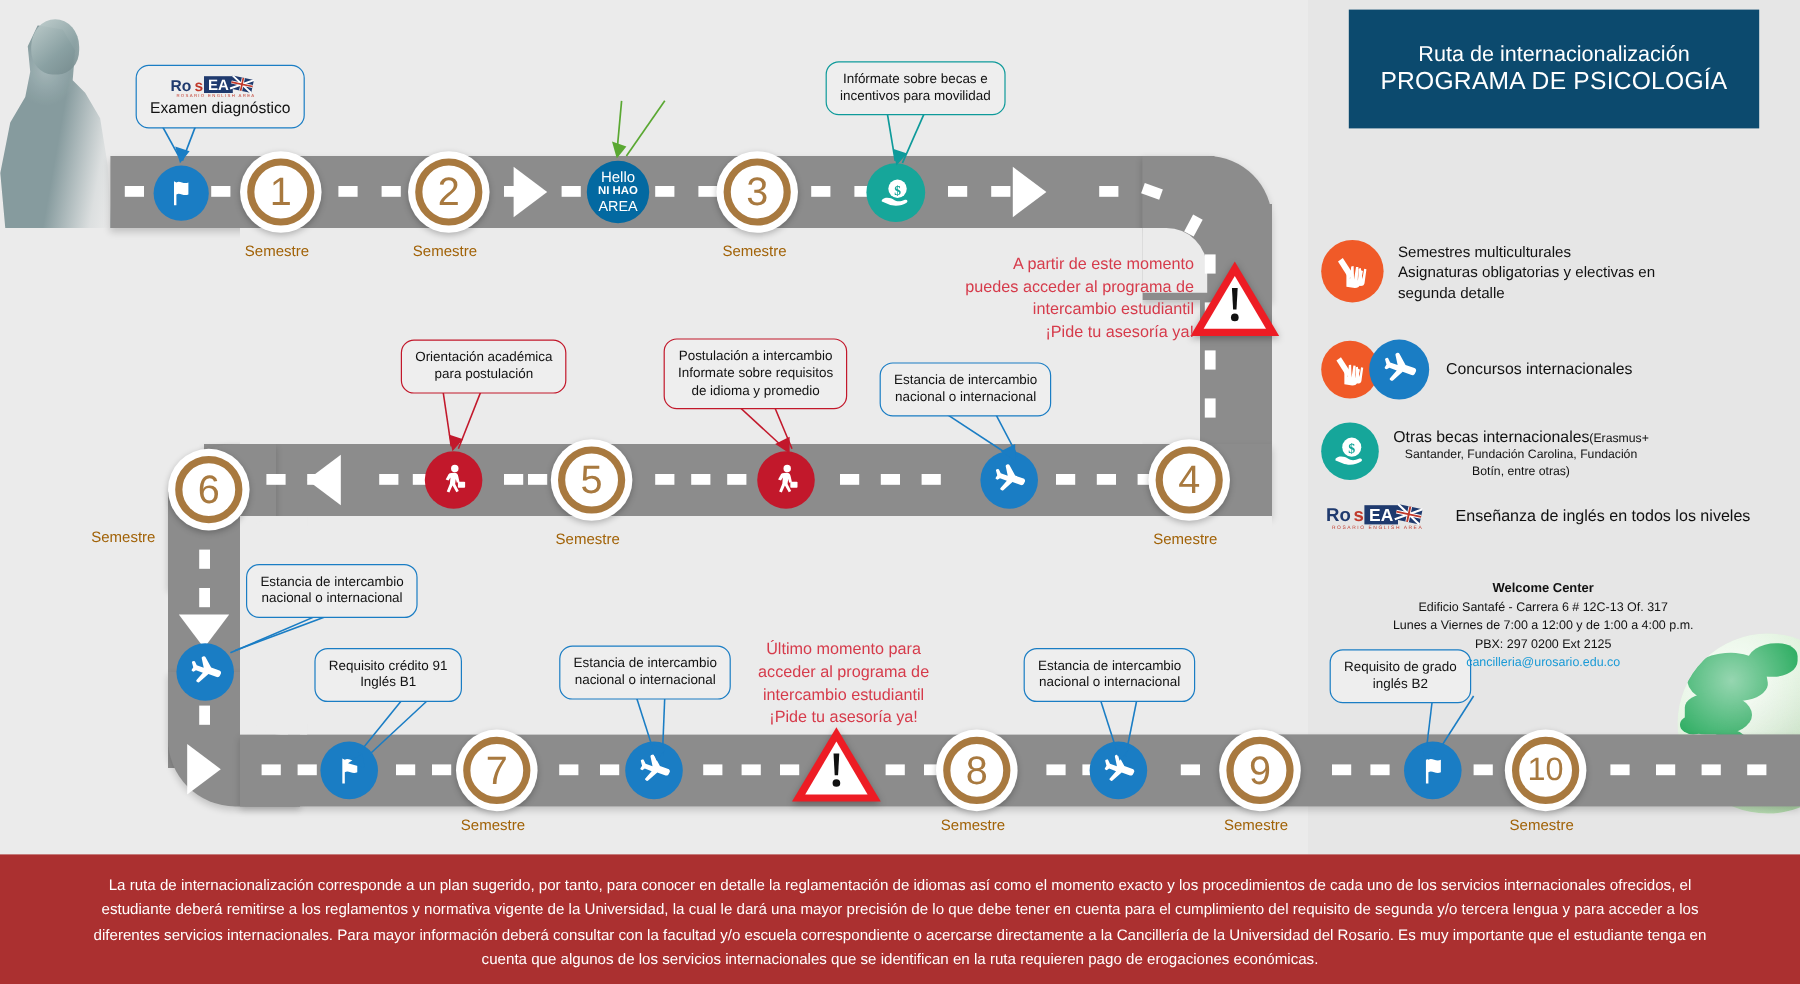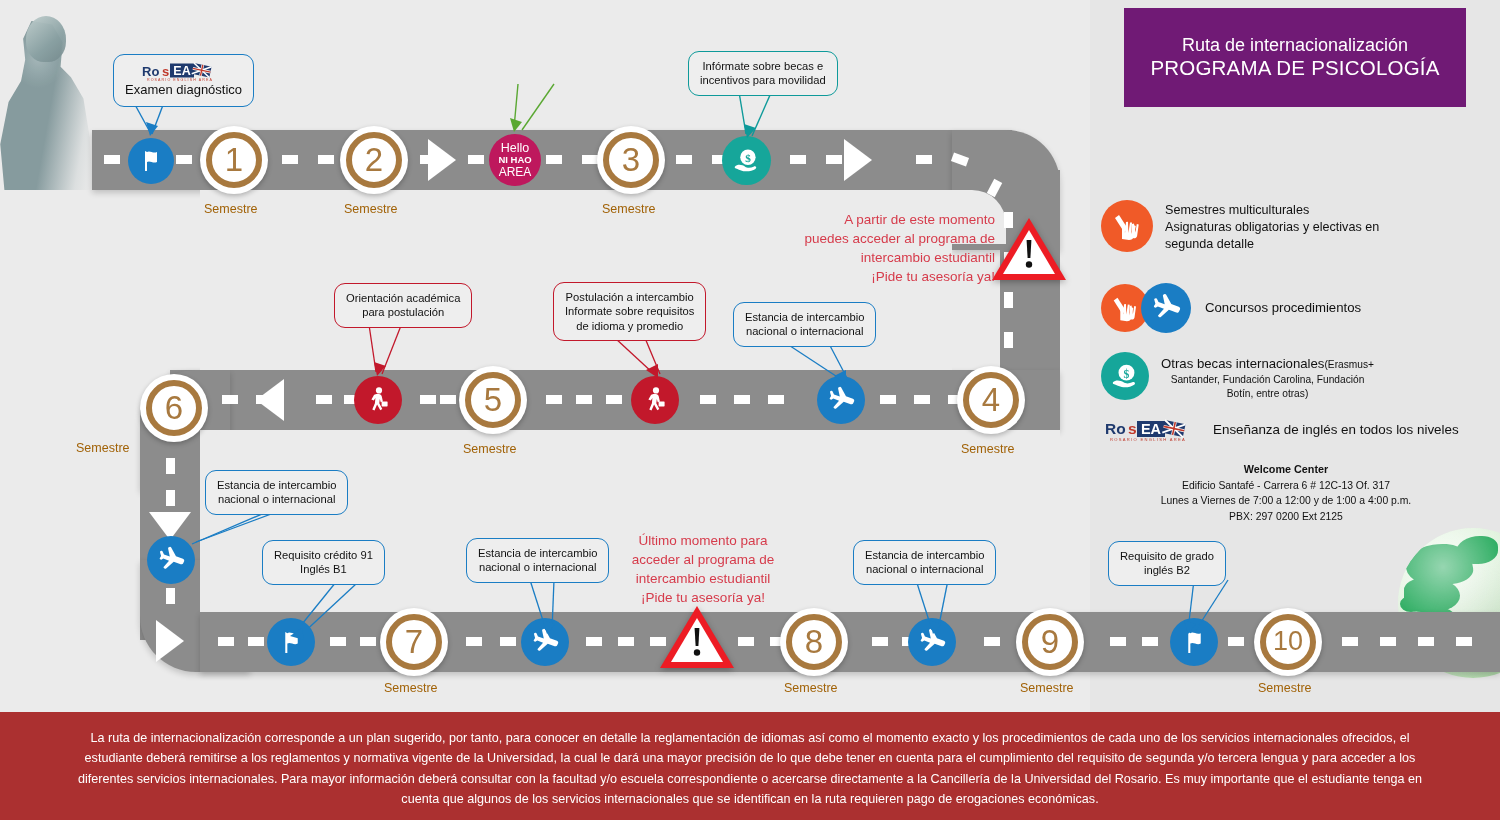--- a/index.html
+++ b/index.html
@@ -69,21 +69,21 @@
   .sem{position:absolute;font-size:12.5px;color:#a16207;white-space:nowrap;}
 
   
   .icirc{position:absolute;border-radius:50%;display:flex;align-items:center;justify-content:center;}
   .icirc.blue{background:#1a7dc4;}
   .icirc.red{background:#c2182b;}
   .icirc.teal{background:#16a69a;}
   .icirc svg{display:block;}
 
   
-  .hello{position:absolute;width:52px;height:52px;border-radius:50%;background:#be185d;
+  .hello{position:absolute;width:52px;height:52px;border-radius:50%;background:#0369a1;
          color:#fff;display:flex;flex-direction:column;align-items:center;justify-content:center;line-height:1.12;}
   .hello .l1{font-size:12.5px;}
   .hello .l2{font-size:9.5px;font-weight:bold;}
   .hello .l3{font-size:12px;}
 
   
   .warn{position:absolute;}
   .warn svg{display:block;filter:drop-shadow(0 2px 3px rgba(0,0,0,.3));}
 
   
@@ -93,29 +93,29 @@
   .callout.teal{border-color:#0e9a9a;}
   .callout.red{border-color:#c2182b;}
   .ln{position:absolute;pointer-events:none;}
   .ln svg{display:block;overflow:visible;}
 
   
   .rednote{position:absolute;color:#d63b4b;font-size:13.5px;line-height:1.42;text-align:right;white-space:nowrap;}
   .rednote.ctr{text-align:center;}
 
   
-  .titlebox{position:absolute;left:1124px;top:8px;width:342px;height:99px;background:#701a75;
+  .titlebox{position:absolute;left:1124px;top:8px;width:342px;height:99px;background:#0c4a6e;
             color:#fff;display:flex;flex-direction:column;align-items:center;justify-content:center;}
   .titlebox .t1{font-size:18px;font-weight:normal;}
   .titlebox .t2{font-size:20.5px;letter-spacing:.2px;}
   .subhead{position:absolute;left:1096px;top:132px;width:380px;color:#b0403f;font-size:17.5px;line-height:1.34;}
   .actrow{position:absolute;display:flex;align-items:flex-start;}
   .actrow .ictxt{font-size:12.6px;color:#111;line-height:1.36;}
   .smalltxt{font-size:10.2px;}
-  .wc{position:absolute;left:1100px;top:461px;width:372px;text-align:center;font-size:10.4px;color:#111;line-height:1.5;}
+  .wc{position:absolute;left:1100px;top:482px;width:372px;text-align:center;font-size:10.4px;color:#111;line-height:1.5;}
   .wc b{font-size:10.8px;}
   .wc .mail{color:#1a9ad6;}
 
   
   #footer{position:absolute;left:0;top:712px;width:1500px;height:108px;background:#ab3030;}
   #footer .ftxt{position:absolute;left:70px;top:16px;width:1360px;color:#fff;font-size:12.6px;
      line-height:1.62;text-align:center;}
 
   
   .rosea{display:inline-block;position:relative;vertical-align:middle;}
@@ -555,21 +555,21 @@
         <path d="M5 9 l4-3 9 14-4 3z" fill="#fff"></path>
         <path d="M12 30 V16 l2-1 1 9 1-11 2-.3.4 11.3 1.6-10.6 2 .2-.6 11.3 2.4-8.6 2 .6-2.2 10.8c-.5 2.4-2 3.3-4.6 3.3z" fill="#fff"></path>
         <path d="M22 29 V15 l2-.6 1.4 9.2 1.4-8.6 1.9.4-1.6 11.6c-.4 1.7-1.6 2.3-3 2.3z" fill="#fff"></path>
       </svg>
     </span>
     <span class="icirc" style="position:relative;background:#1a7dc4;width:50px;height:50px;flex:none;margin-left:-8px;">
       <svg width="32" height="32" viewBox="0 0 32 32">
           <path d="M30 17.4c.4-1.1-.2-2.3-1.3-2.7l-7.4-2.6-5.1-9.4c-.3-.6-1-.9-1.6-.7l-1 .4c-.5.2-.8.8-.7 1.4l1.8 8.4-6.2-2.2-1.6-3.3c-.2-.4-.6-.6-1-.5l-1 .3c-.5.2-.8.7-.6 1.2l1.1 4.1-1.4 2.3c-.2.4-.1.9.3 1.1l1.3.6 2.2-1.4 6.1 2.3-5.6 6.5c-.4.4-.3 1.1.2 1.4l.9.6c.4.3 1 .2 1.4-.2l8.1-7.2 7.4 2.7c1.1.4 2.3-.1 2.7-1.1z" fill="#fff"></path>
         </svg>
     </span>
-    <span class="ictxt" style="margin-left:14px;font-size:13.2px;">Concursos procedimientos</span>
+    <span class="ictxt" style="margin-left:14px;font-size:13.2px;">Concursos internacionales</span>
   </div>
 
   <div class="actrow" style="left:1101px;top:352px;">
     <span class="icirc" style="position:relative;background:#16a69a;width:48px;height:48px;flex:none;">
       <svg width="31" height="31" viewBox="0 0 32 32">
         <circle cx="17" cy="12" r="8.2" fill="#fff"></circle>
           <text x="17" y="17.2" font-size="12" font-family="Liberation Serif,serif" fill="#16a69a" text-anchor="middle" font-weight="bold">$</text>
         <path d="M3 22c3-3 8-2 11 0 2 1.6 6 1.6 9 0 2-1 4 1 2 2.4-4 2.8-11 3.6-16 1.4C7 25 4.5 24 3 23.4z" fill="#fff"></path>
       </svg>
     </span>
@@ -597,19 +597,20 @@
       </svg>
     </span>
     <span class="ictxt" style="margin-left:12px;font-size:13.4px;">Enseñanza de inglés en todos los niveles</span>
   </div>
 
   <div class="wc">
     <b>Welcome Center</b>
     <div>Edificio Santafé - Carrera 6 # 12C-13 Of. 317</div>
     <div>Lunes a Viernes de 7:00 a 12:00 y de 1:00 a 4:00 p.m.</div>
     <div>PBX: 297 0200 Ext 2125</div>
+    <div class="mail">cancilleria@urosario.edu.co</div>
   </div>
 
   <div id="footer">
     <div class="ftxt">La ruta de internacionalización corresponde a un plan sugerido, por tanto, para conocer en detalle la reglamentación de idiomas así como el momento exacto y los procedimientos de cada uno de los servicios internacionales ofrecidos, el estudiante deberá remitirse a los reglamentos y normativa vigente de la Universidad, la cual le dará una mayor precisión de lo que debe tener en cuenta  para el cumplimiento del requisito de segunda y/o tercera lengua y para acceder a los diferentes servicios internacionales.  Para mayor información deberá consultar con la facultad y/o escuela correspondiente o acercarse directamente a la Cancillería de la Universidad del Rosario.  Es muy importante que el estudiante tenga en cuenta que algunos de los servicios internacionales que se identifican en la ruta requieren pago de erogaciones económicas.</div>
   </div>
 
 </div>
 
 </body></html>

